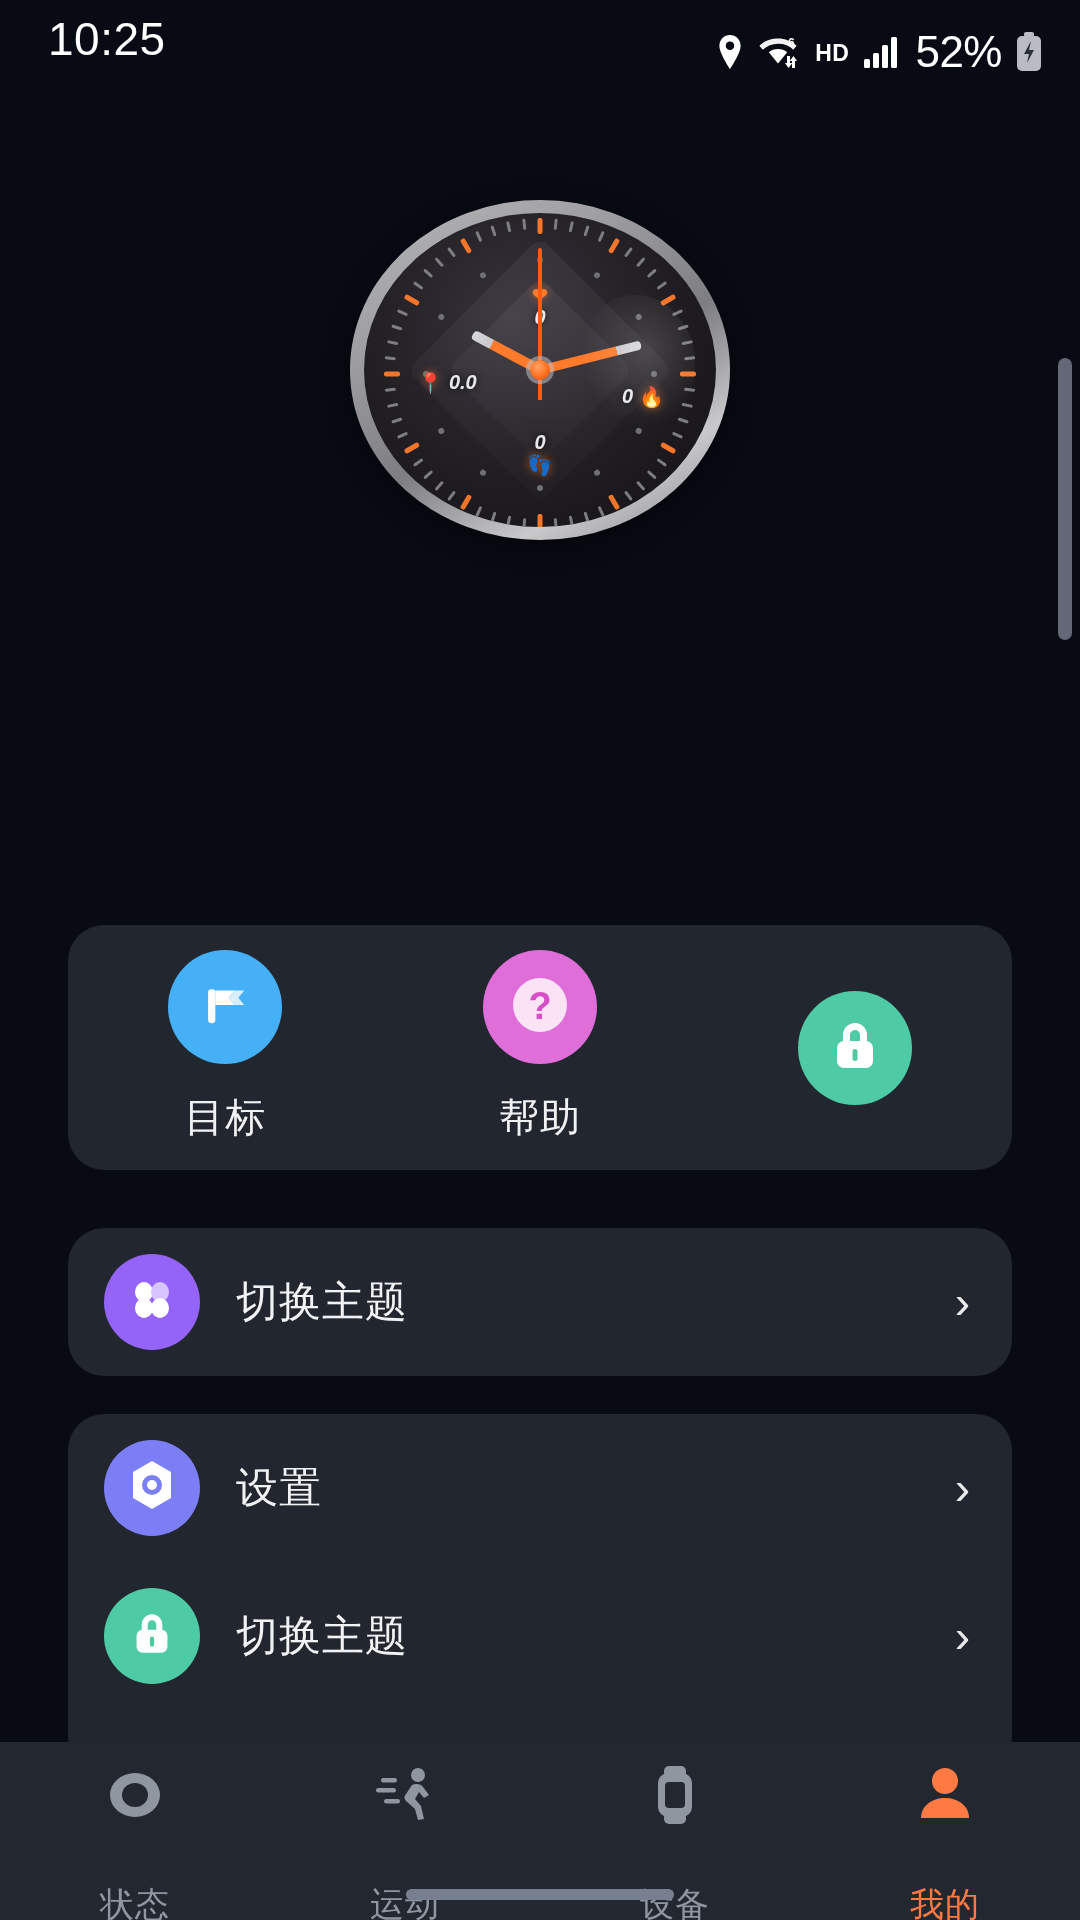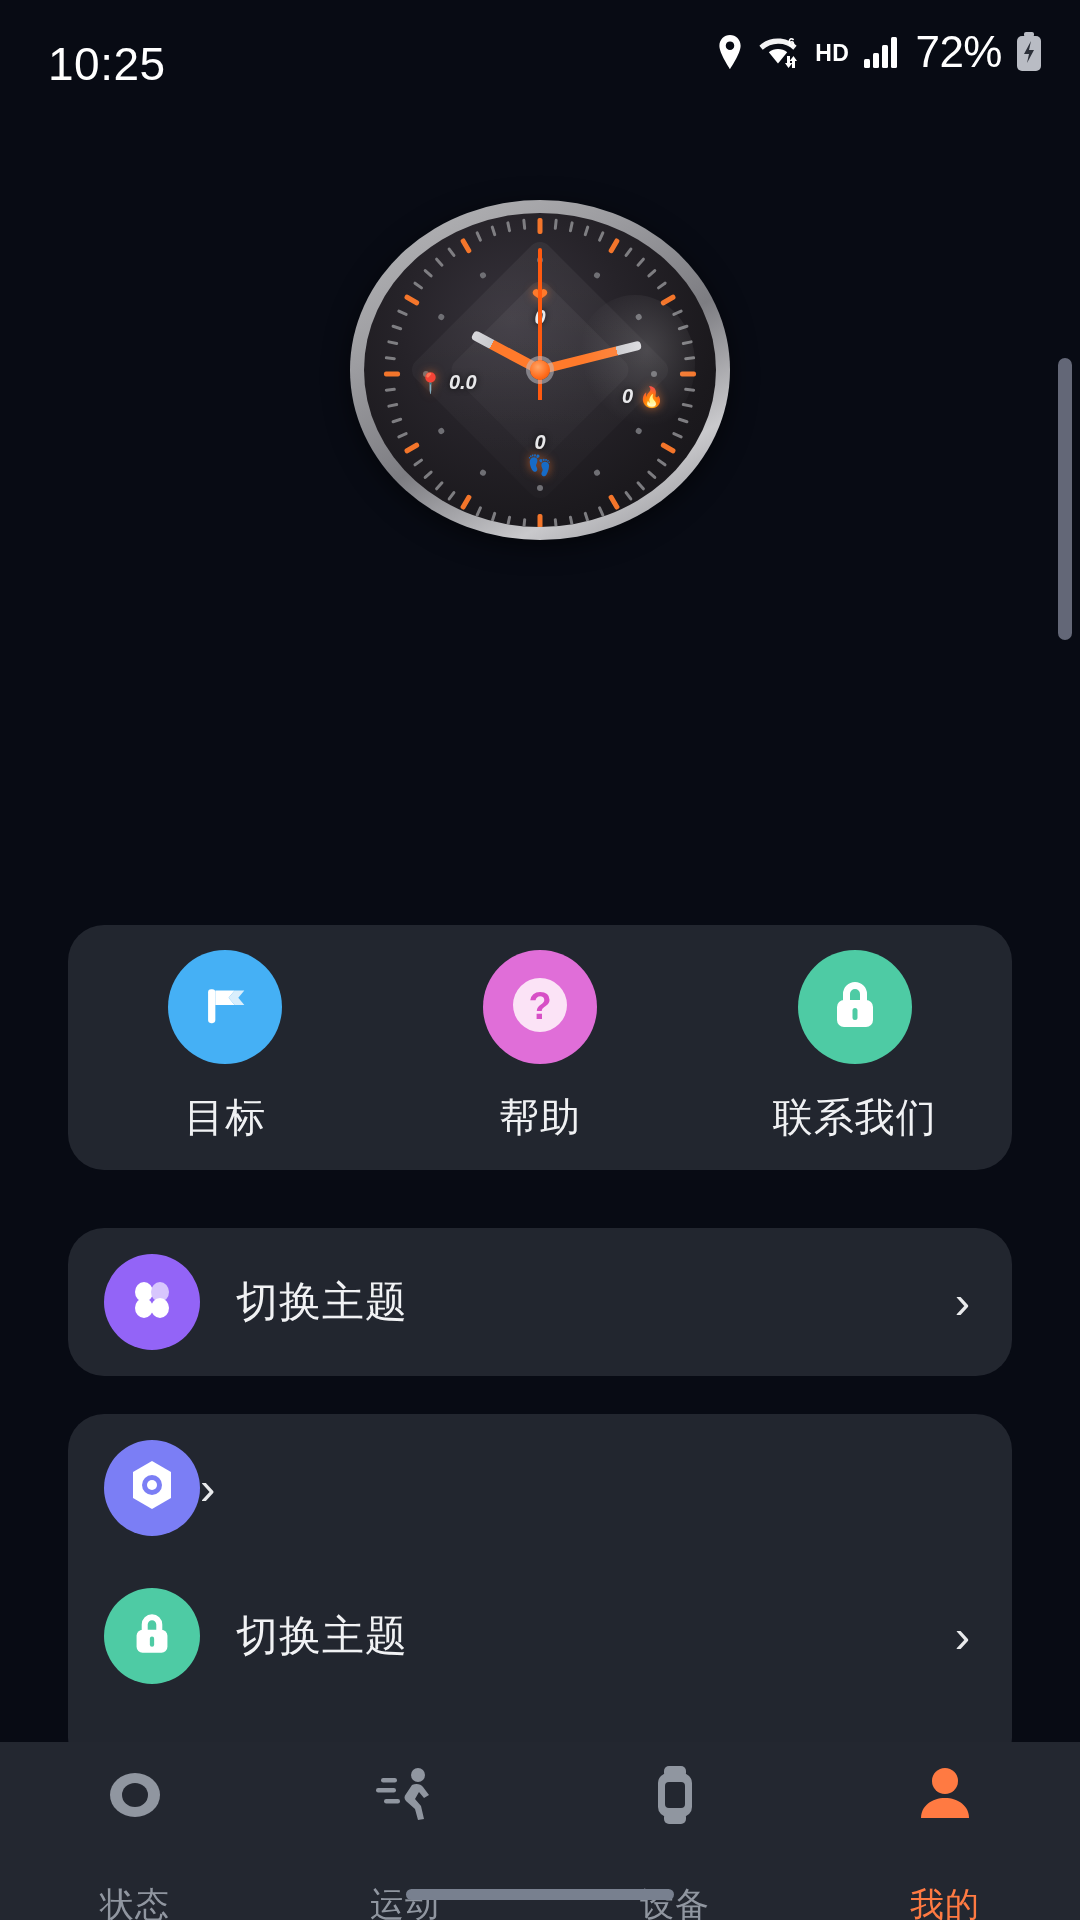--- a/index.html
+++ b/index.html
@@ -6,21 +6,21 @@
   html,body{
     width:1080px; height:1920px;
     background:#080b14;
     font-family:"Liberation Sans","DejaVu Sans",sans-serif;
     overflow:hidden;
   }
   .screen{position:relative;width:1080px;height:1920px;background:#080b14;overflow:hidden;}
 
   
   .statusbar{position:absolute;top:0;left:0;width:1080px;height:110px;display:flex;align-items:center;}
-  .sb-time{position:absolute;left:48px;top:37px;color:#ffffff;font-size:46px;letter-spacing:.5px;font-weight:400;}
+  .sb-time{position:absolute;left:48px;top:12px;color:#ffffff;font-size:46px;letter-spacing:.5px;font-weight:400;}
   .sb-right{position:absolute;right:38px;top:30px;display:flex;align-items:center;gap:14px;height:44px;}
   .sb-icon{display:flex;align-items:center;justify-content:center;}
   .sb-hd{color:#ffffff;font-size:23px;font-weight:700;letter-spacing:.5px;margin-top:2px;}
   .sb-batt-text{color:#ffffff;font-size:44px;font-weight:400;letter-spacing:-.5px;}
 
   
   .hero{position:absolute;top:110px;left:0;width:1080px;height:650px;}
   .watch-wrap{position:absolute;left:50%;top:90px;transform:translateX(-50%);width:380px;height:340px;}
   .watch-bezel{position:absolute;inset:0;border-radius:50%;
     background:linear-gradient(150deg,#b9b9bb 0%,#9d9da1 30%,#7d7d82 55%,#c9c9cc 78%,#86868b 100%);
@@ -111,21 +111,21 @@
       </span>
       <span class="sb-hd">HD</span>
       <span class="sb-icon">
         <svg width="38" height="34" viewBox="0 0 38 34">
           <rect x="1" y="24" width="6" height="9" fill="#fff" rx="1.5"></rect>
           <rect x="10" y="18" width="6" height="15" fill="#fff" rx="1.5"></rect>
           <rect x="19" y="10" width="6" height="23" fill="#fff" rx="1.5"></rect>
           <rect x="28" y="2" width="6" height="31" fill="#fff" rx="1.5"></rect>
         </svg>
       </span>
-      <span class="sb-batt-text">72%</span>
+      <span class="sb-batt-text">52%</span>
       <span class="sb-icon">
         <svg width="26" height="40" viewBox="0 0 26 40">
           <rect x="8" y="0" width="10" height="5" rx="2" fill="#b9bcc4"></rect>
           <rect x="1" y="4" width="24" height="35" rx="5" fill="#b9bcc4"></rect>
           <path fill="#2b2f38" d="M15 9l-7 13h5l-2 9 7-13h-5z"></path>
         </svg>
       </span>
     </div>
   </div>
 
@@ -269,21 +269,20 @@
     <div class="quick-item">
       <div class="qi-circle" style="background:#4ecba4">
         <span>
           <svg width="56" height="60" viewBox="0 0 56 60">
             <path d="M16 26v-7a12 12 0 0124 0v7h-7v-7a5 5 0 00-10 0v7z" fill="#ffffff"></path>
             <rect x="10" y="25" width="36" height="27" rx="7" fill="#ffffff"></rect>
             <rect x="25.5" y="33" width="5" height="12" rx="2.5" fill="#4ecba4"></rect>
           </svg>
         </span>
       </div>
-      <div class="qi-label">联系我们</div>
     </div>
   </div>
 
   <div class="card menu-card-1">
     <div class="row">
       <div class="row-ico" style="background:#9364f7">
         <span>
           <svg width="52" height="52" viewBox="0 0 52 52">
             <ellipse cx="18" cy="18" rx="9" ry="10" fill="#ffffff"></ellipse>
             <ellipse cx="34" cy="18" rx="9" ry="10" fill="#d7c6fd"></ellipse>
@@ -301,20 +300,21 @@
     <div class="row">
       <div class="row-ico" style="background:#7b7ef5">
         <span>
           <svg width="54" height="58" viewBox="0 0 54 58">
             <path d="M27 4l19 11v26L27 52 8 41V15z" fill="#ffffff"></path>
             <circle cx="27" cy="28" r="10" fill="#7b7ef5"></circle>
             <circle cx="27" cy="28" r="5" fill="#ffffff"></circle>
           </svg>
         </span>
       </div>
+      <div class="row-label">设置</div>
       <div class="chev">›</div>
     </div>
     <div class="row">
       <div class="row-ico" style="background:#4ecba4">
         <span>
           <svg width="48" height="52" viewBox="0 0 56 60">
             <path d="M16 26v-7a12 12 0 0124 0v7h-7v-7a5 5 0 00-10 0v7z" fill="#ffffff"></path>
             <rect x="10" y="25" width="36" height="27" rx="7" fill="#ffffff"></rect>
             <rect x="25.5" y="33" width="5" height="12" rx="2.5" fill="#4ecba4"></rect>
           </svg>

